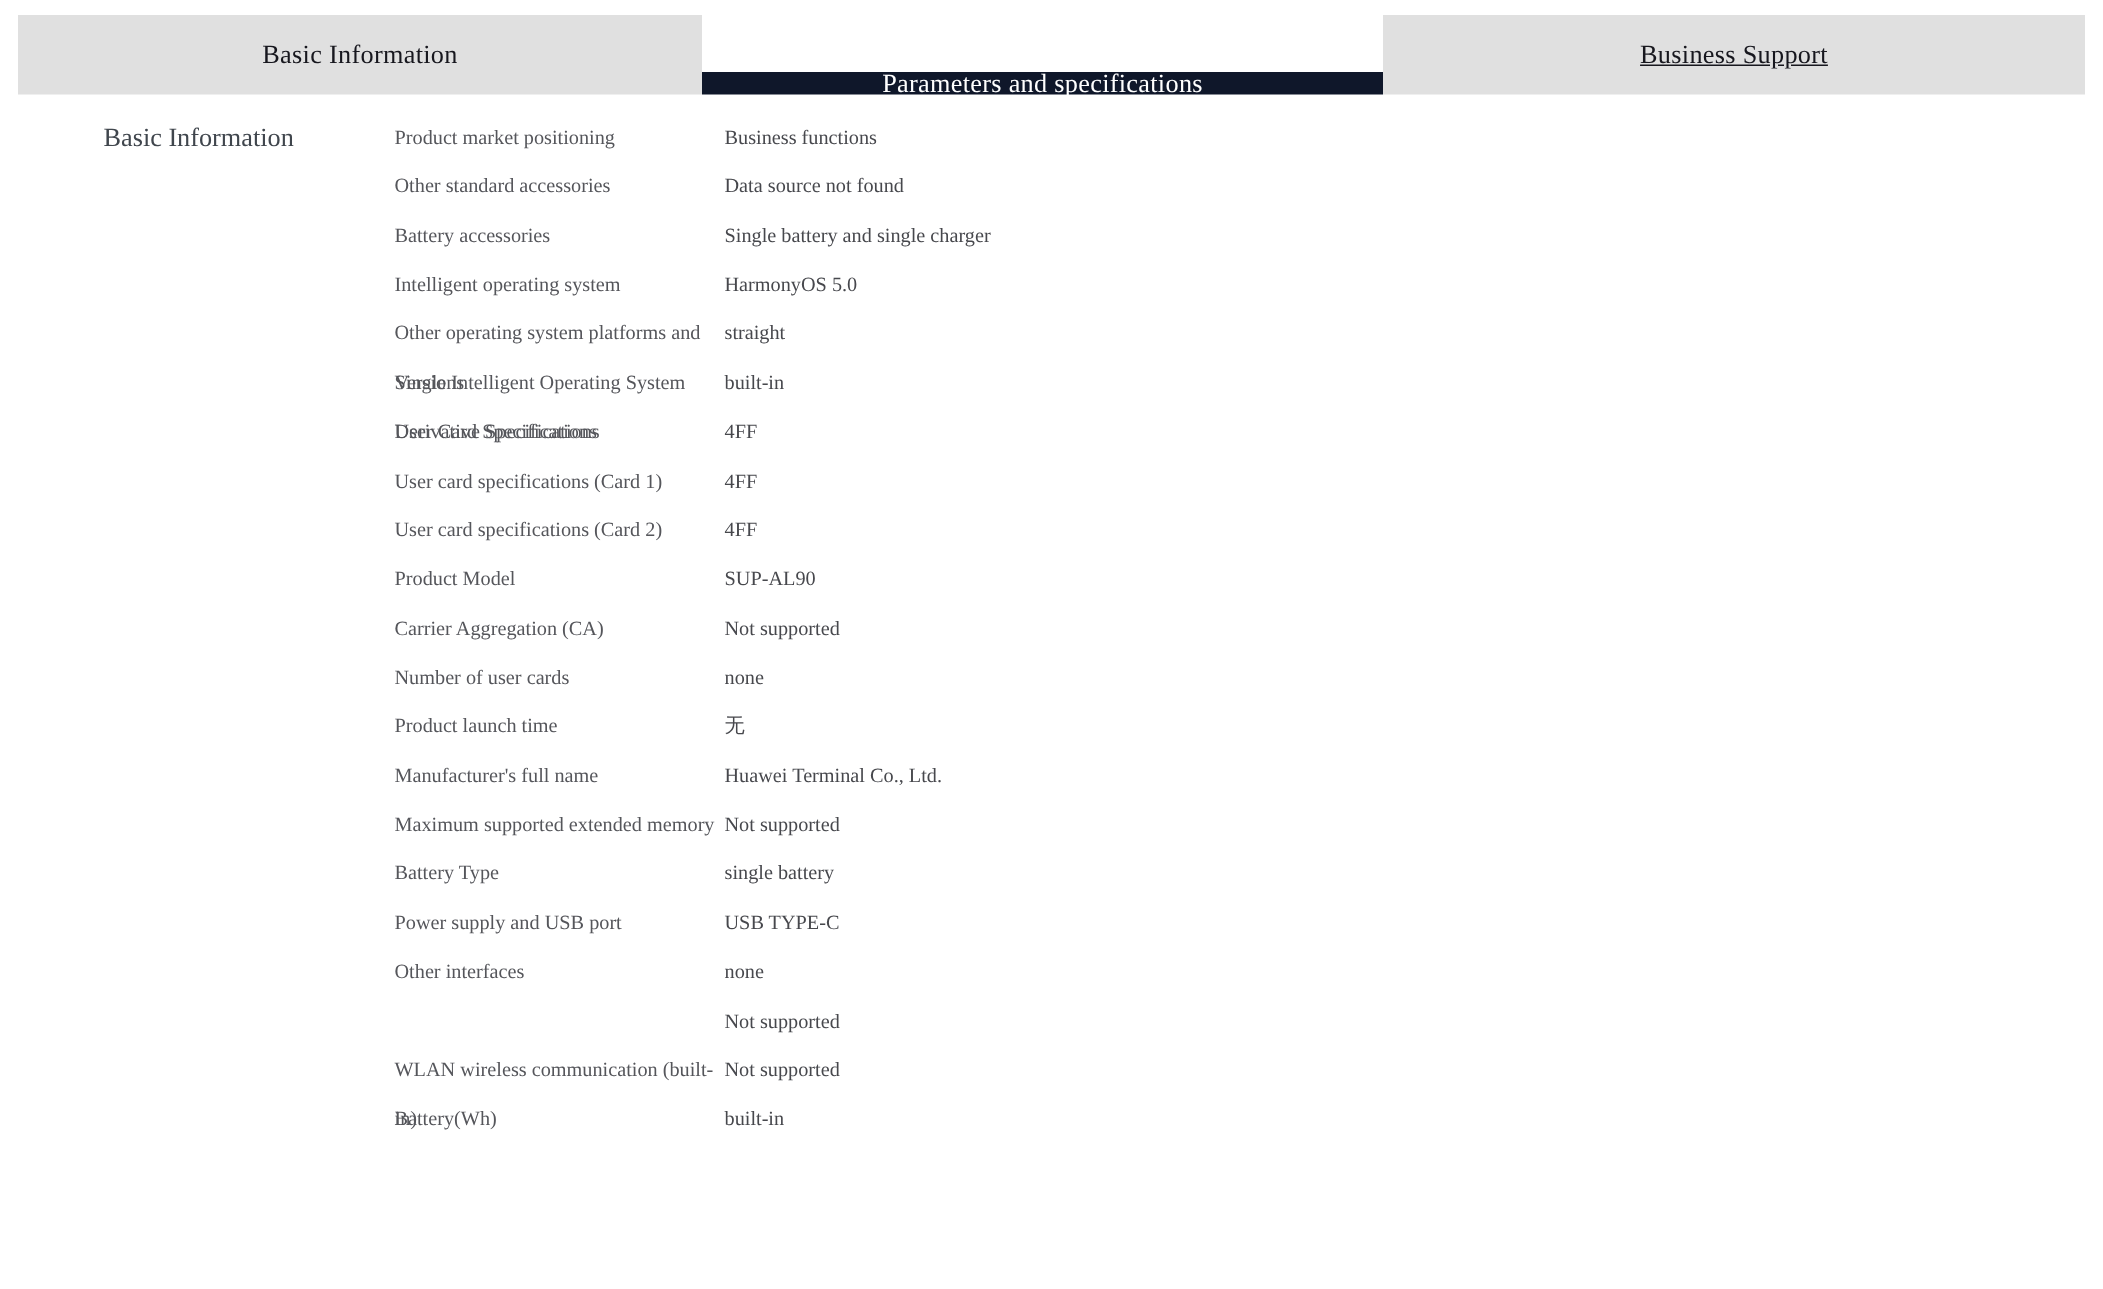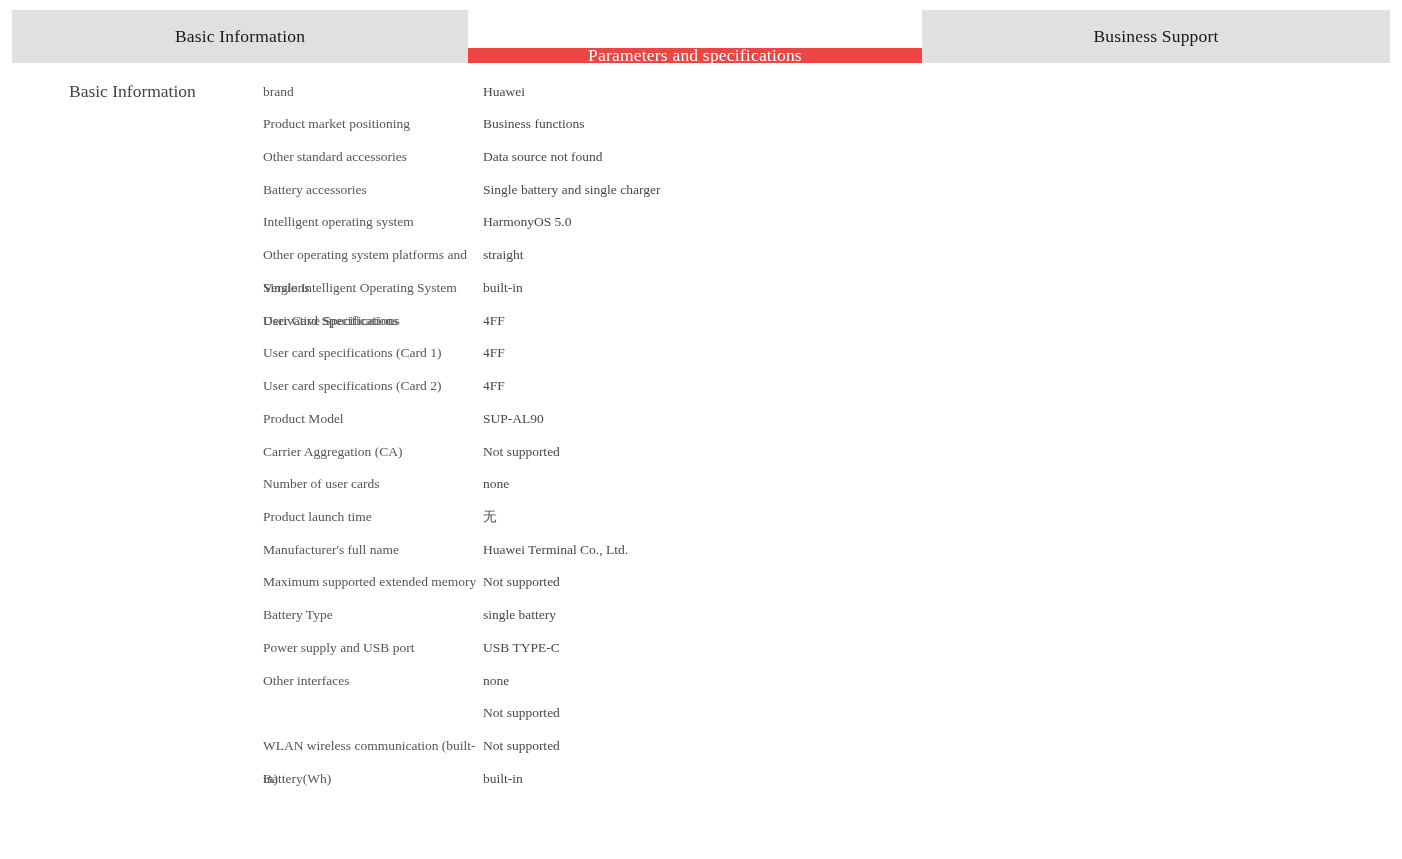--- a/index.html
+++ b/index.html
@@ -15,22 +15,22 @@
     height:53px;
   }
   .tab{
     display:flex;align-items:center;justify-content:center;
     background:#e0e0e0;color:#17171e;
     font-size:17.5px;letter-spacing:.2px;
     cursor:pointer;user-select:none;
   }
   .tab:nth-child(1){width:456px;}
   .tab:nth-child(2){width:454px;}
-  .tab:nth-child(3){flex:1;}
-  .tab.active{background:#ef4444;color:#ffffff;margin-top:38px;}
+  .tab:nth-child(3){flex:1;text-decoration:underline;}
+  .tab.active{background:#0f172a;color:#ffffff;margin-top:38px;}
   
   .panel{position:relative;}
   .section-title{
     position:absolute;left:69px;top:12px;
     font-size:17.5px;line-height:33px;color:#40464d;
     white-space:nowrap;
   }
   .spec-rows{padding-top:12.6px;}
   .spec-row{position:relative;height:32.72px;}
   .spec-label{
@@ -54,24 +54,20 @@
     <span>Parameters and specifications</span>
   </div>
   <div class="tab">
     <span>Business Support</span>
   </div>
 </div>
 
 <div class="panel">
   <div class="section-title">Basic Information</div>
   <div class="spec-rows">
-      <div class="spec-row">
-        <div class="spec-label">brand</div>
-        <div class="spec-value">Huawei</div>
-      </div>
       <div class="spec-row">
         <div class="spec-label">Product market positioning</div>
         <div class="spec-value">Business functions</div>
       </div>
       <div class="spec-row">
         <div class="spec-label">Other standard accessories</div>
         <div class="spec-value">Data source not found</div>
       </div>
       <div class="spec-row">
         <div class="spec-label">Battery accessories</div>

